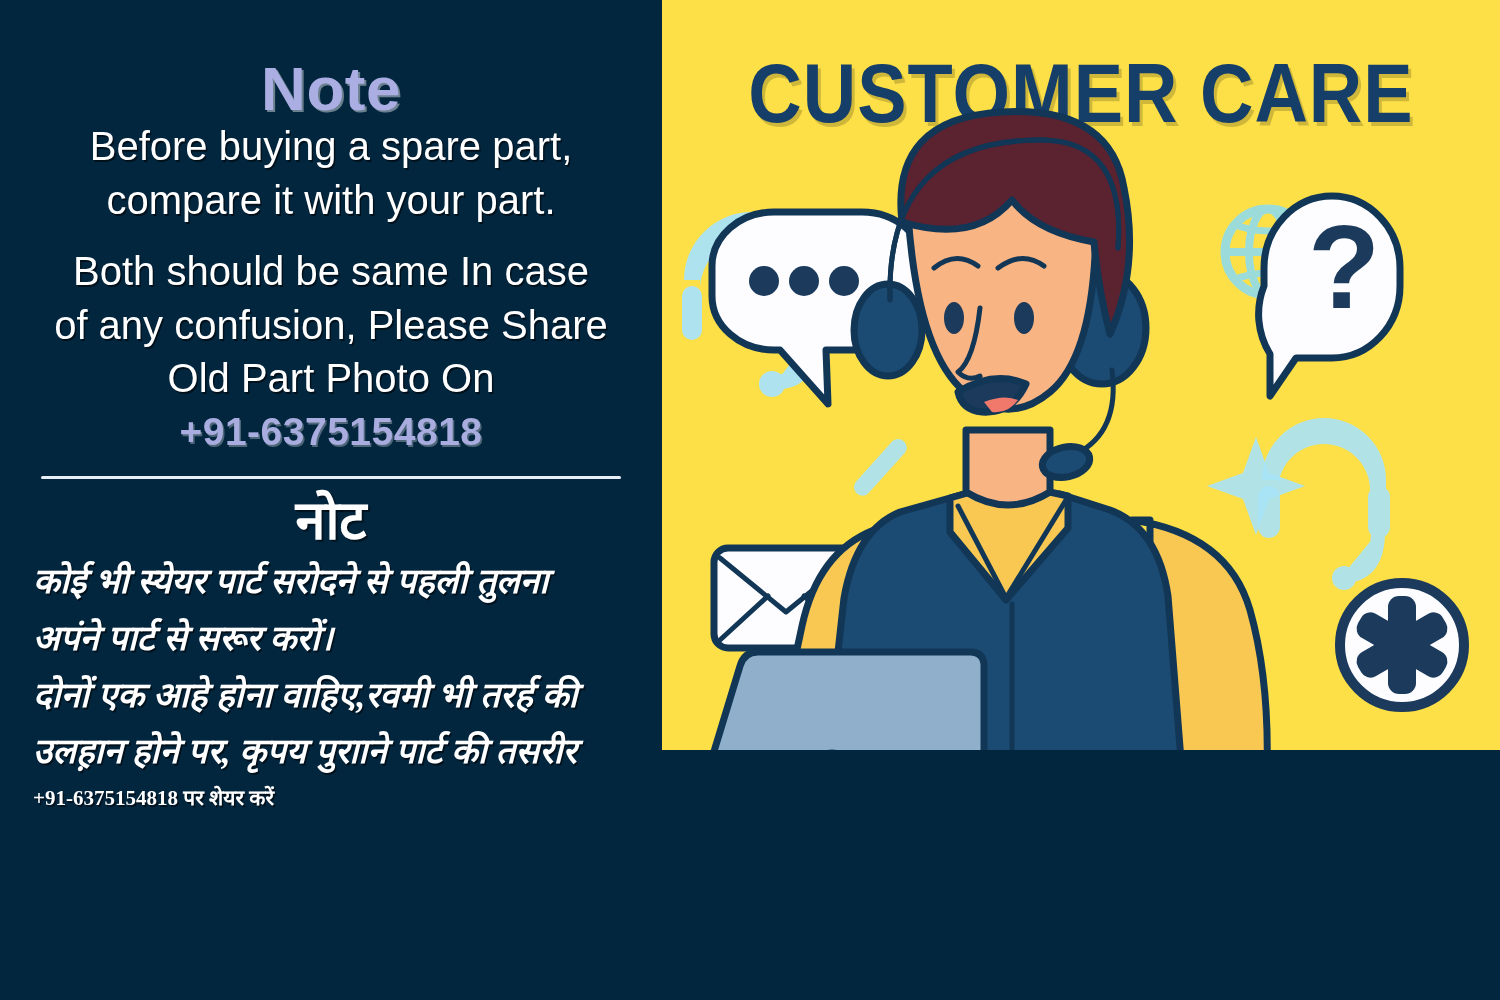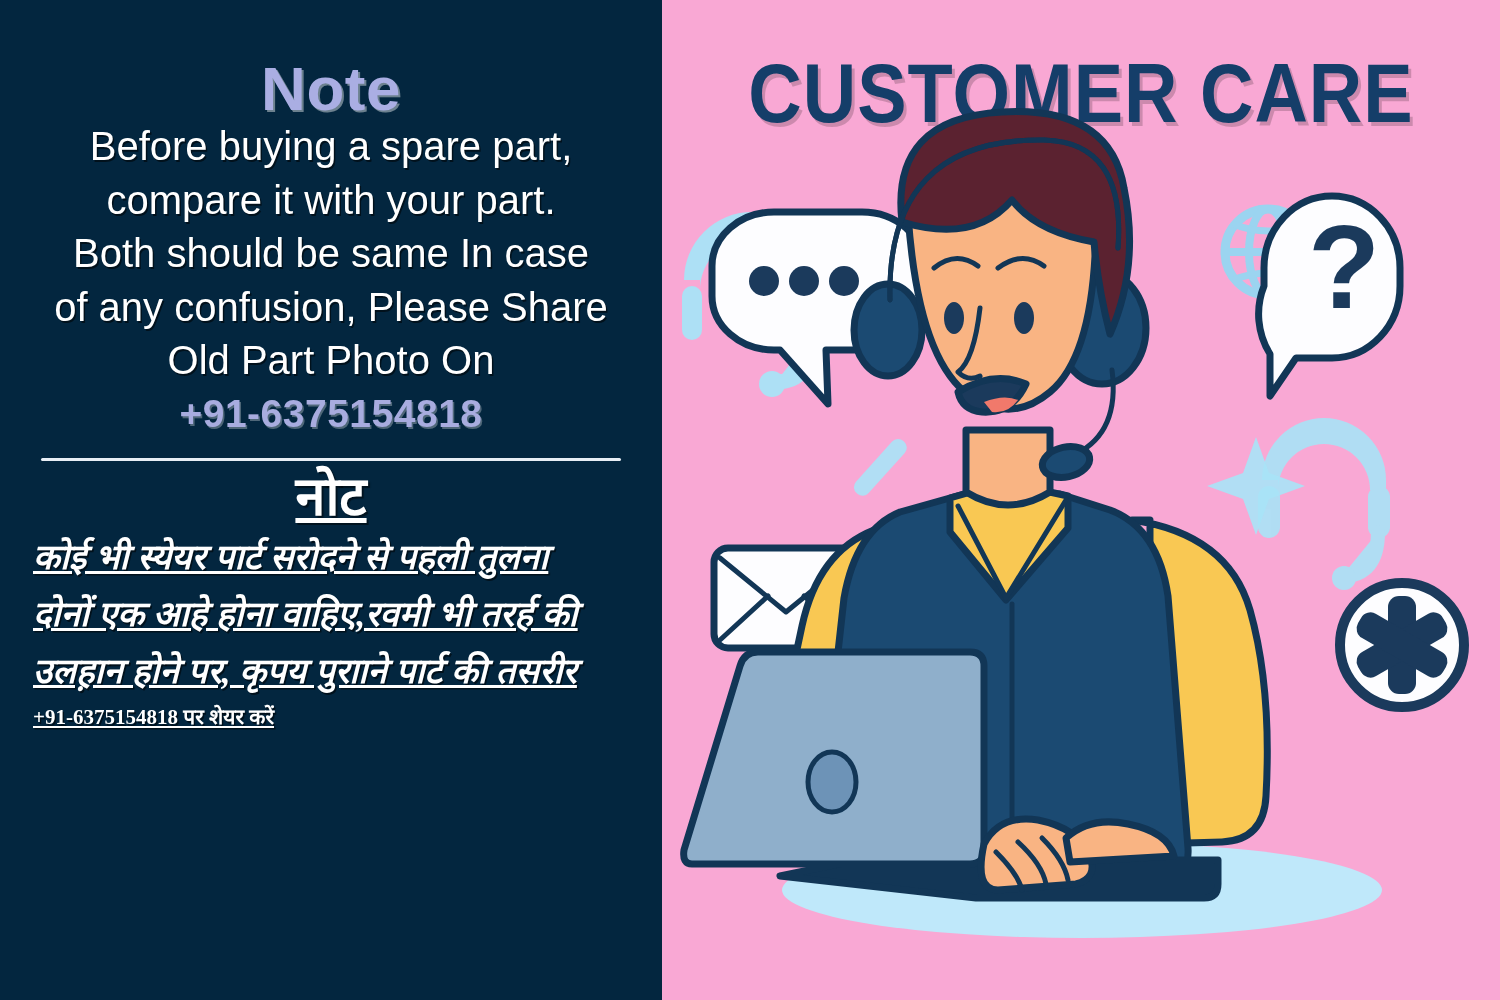--- a/index.html
+++ b/index.html
@@ -24,53 +24,52 @@
     font-size:62px;font-weight:700;letter-spacing:.5px;
     color:#aaaee3;line-height:1;
     text-shadow:2px 2px 0 rgba(255,255,255,.42);
   }
   .para{
     width:560px;text-align:center;color:#ffffff;
     font-size:40px;line-height:1.34;font-weight:400;
     text-shadow:1.5px 1.5px 0 rgba(0,0,0,.55);
   }
   .para-1{}
-  .para-2{}
+  .para-2{margin-top:18px;}
   .phone-en{
     margin-top:4px;text-align:right;
     font-size:39px;font-weight:700;color:#a8acdf;
     letter-spacing:.5px;
     text-shadow:1.5px 1.5px 0 rgba(255,255,255,.30);
   }
   .divider{
     width:580px;height:3px;margin-top:22px;
     background:#e8eef5;border-radius:2px;
   }
   .hi-title{
-    margin-top:6px;
+    margin-top:12px;
     font-size:54px;font-weight:700;color:#ffffff;line-height:1.1;
     text-shadow:2px 2px 1px rgba(0,0,0,.5);
-    text-decoration:underline;
   }
   .hi-block{
     width:596px;color:#ffffff;text-align:left;
     font-family:"Liberation Serif","DejaVu Serif",serif;
     font-style:italic;font-weight:700;
     font-size:35px;line-height:1.62;
     text-shadow:1.5px 1.5px 0 rgba(0,0,0,.55);
     margin-top:4px;
   }
-  .hi-line{white-space:nowrap;text-decoration:underline;}
+  .hi-line{white-space:nowrap;}
   .hi-last{font-style:normal;font-size:21px;}
 
   
   .right{
     position:relative;
-    width:838px;height:1000px;
-    background:#f9a8d4;
+    width:838px;height:750px;
+    background:#fde047;
     overflow:hidden;
   }
   .cc-title{
     position:absolute;top:46px;left:0;width:838px;text-align:center;
     font-size:74px;font-weight:700;letter-spacing:1px;
     color:#153e69;
     text-shadow:3px 3px 0 rgba(0,0,0,.18);
     font-family:"Liberation Sans","DejaVu Sans",sans-serif;
     transform:scaleY(1.12);transform-origin:top center;
   }
@@ -91,20 +90,21 @@
     <div class="para para-2">Both should be same In case of any confusion, Please Share Old Part Photo On</div>
 
     <div class="phone-en">+91-6375154818</div>
 
     <div class="divider"></div>
 
     <div class="hi-title">नोट</div>
 
     <div class="hi-block">
       <div class="hi-line">कोई भी स्येयर पार्ट सरोदने से पहली तुलना</div>
+      <div class="hi-line">अपंने पार्ट से सरूर करों।</div>
       <div class="hi-line">दोनों एक आहे होना वाहिए,रवमी भी तरर्ह की</div>
       <div class="hi-line">उलह़ान होने पर, कृपय पुरााने पार्ट की तसरीर</div>
       <div class="hi-line hi-last">+91-6375154818 पर शेयर करें</div>
     </div>
 
   </div>
 
   <div class="right">
 
     <div class="cc-title">CUSTOMER CARE</div>

